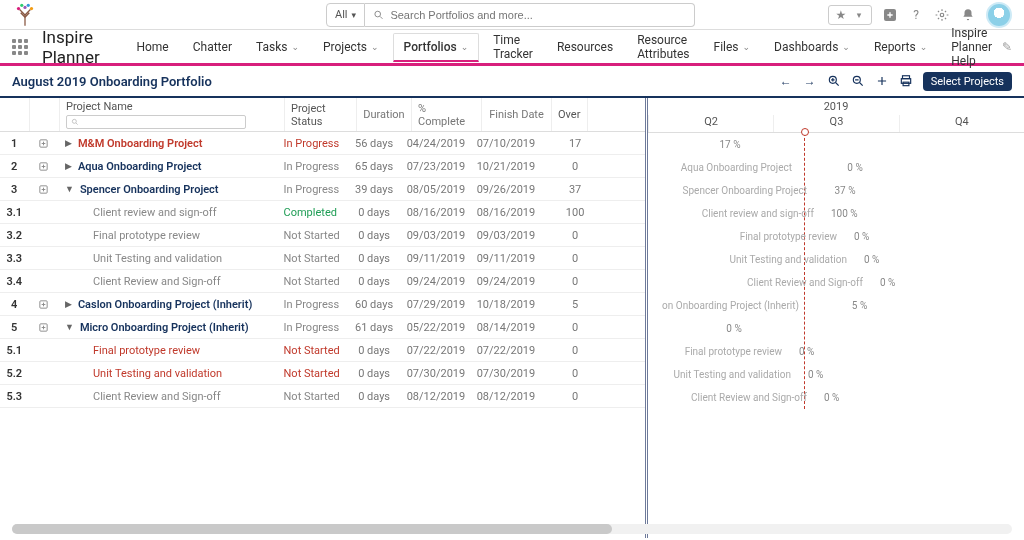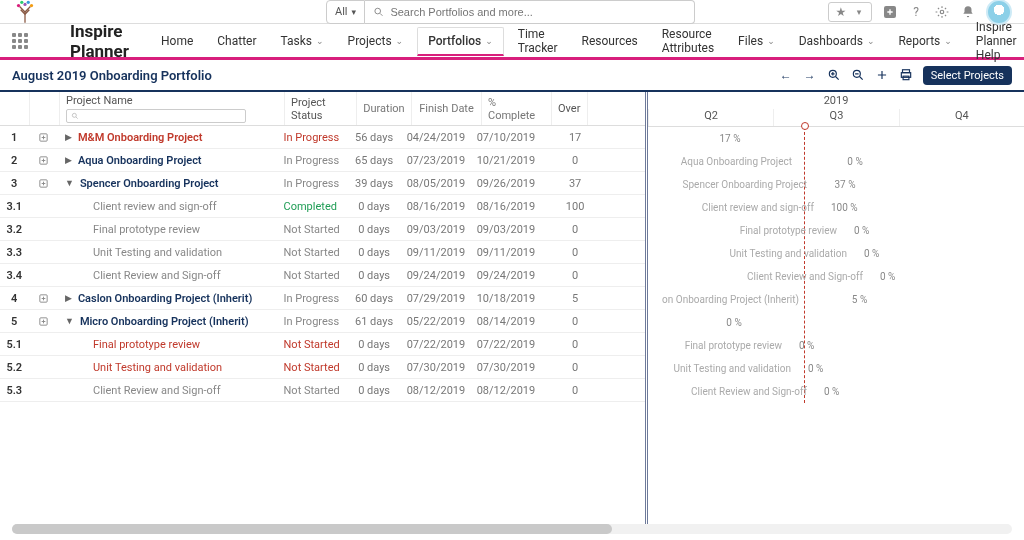--- a/index.html
+++ b/index.html
@@ -1,36 +1,36 @@
 <!DOCTYPE html>
 <html><head>
 <meta charset="utf-8">
 <style>
   * { box-sizing: border-box; margin: 0; padding: 0; }
   body { font-family: -apple-system, "Segoe UI", Roboto, Arial, sans-serif; font-size: 12px; color: #333; background: #fff; width: 1024px; overflow: hidden; }
   
-  .topbar { display: flex; align-items: center; height: 24px; padding: 0 12px; border-bottom: 1px solid #ddd; }
+  .topbar { display: flex; align-items: center; height: 30px; padding: 0 12px; border-bottom: 1px solid #ddd; }
   .logo { width: 26px; height: 26px; margin-right: 8px; position: relative; }
   .logo svg { width: 100%; height: 100%; }
   .search-wrap { display: flex; align-items: center; margin-left: 280px; }
   .scope { display: flex; align-items: center; border: 1px solid #ccc; border-radius: 4px 0 0 4px; height: 24px; padding: 0 8px; font-size: 11px; color: #555; background: #fff; }
   .scope .caret { margin-left: 4px; font-size: 9px; }
   .search-box { display: flex; align-items: center; border: 1px solid #ccc; border-left: none; border-radius: 0 4px 4px 0; height: 24px; width: 330px; padding: 0 8px; color: #888; }
   .search-box svg { width: 12px; height: 12px; margin-right: 6px; }
   .search-box input { border: none; outline: none; font-size: 11px; width: 100%; }
   .top-right { margin-left: auto; display: flex; align-items: center; gap: 10px; }
   .top-right .ic { width: 16px; height: 16px; color: #888; display: flex; align-items: center; justify-content: center; }
   .star-pill { border: 1px solid #ccc; border-radius: 3px; display: flex; align-items: center; padding: 1px 4px; gap: 2px; }
   .avatar { width: 26px; height: 26px; border-radius: 50%; background: radial-gradient(circle at 50% 40%, #fff 30%, #8cd0e8 31%); border: 2px solid #cdeaf6; position: relative; overflow: hidden; }
 
   
   .nav { display: flex; align-items: center; height: 36px; padding: 0 12px; border-bottom: 3px solid #d81f7c; }
   .waffle { display: grid; grid-template-columns: repeat(3, 4px); grid-auto-rows: 4px; gap: 2px; margin-right: 14px; }
   .waffle span { background: #888; border-radius: 1px; }
-  .app-title { font-size: 17px; font-weight: 700; color: #222; margin-right: 22px; margin-left: 28px; }
+  .app-title { font-size: 17px; font-weight: 400; color: #222; margin-right: 22px; }
   .nav-tabs { display: flex; align-items: center; gap: 4px; }
   .nav-tab { padding: 6px 10px; font-size: 12px; color: #333; display: flex; align-items: center; gap: 4px; border-radius: 2px 2px 0 0; }
   .nav-tab .caret { font-size: 9px; color: #888; }
   .nav-tab.active { background: #fff; border: 1px solid #ddd; border-bottom: 2px solid #d81f7c; margin-bottom: -1px; font-weight: 500; }
   .nav-right { margin-left: auto; color: #999; }
 
   
   .pf-header { display: flex; align-items: center; height: 32px; padding: 0 12px; border-bottom: 2px solid #16325c; }
   .pf-title { font-size: 13px; font-weight: 600; color: #16325c; }
   .pf-toolbar { margin-left: auto; display: flex; align-items: center; gap: 10px; }
@@ -252,22 +252,22 @@
         <span>Project Name</span>
         <div class="filter">
             <svg viewBox="0 0 24 24" fill="none" stroke="currentColor" stroke-width="2">
               <circle cx="10" cy="10" r="6"></circle>
               <path d="M20 20l-5-5"></path>
             </svg>
           </div>
       </div>
       <div class="c c-status">Project Status</div>
       <div class="c c-dur">Duration</div>
+      <div class="c c-pct">% Complete</div>
       <div class="c c-fin">Finish Date</div>
-      <div class="c c-pct">% Complete</div>
       <div class="c c-ov">Over</div>
     </div>
     <div id="tbody">
         <div class="trow">
           <div class="c c-idx">1</div>
           <div class="c c-exp">
             <svg viewBox="0 0 24 24" fill="none" stroke="currentColor" stroke-width="2">
               <rect x="4" y="4" width="16" height="16" rx="2"></rect>
               <path d="M12 8v8M8 12h8"></path>
             </svg>

